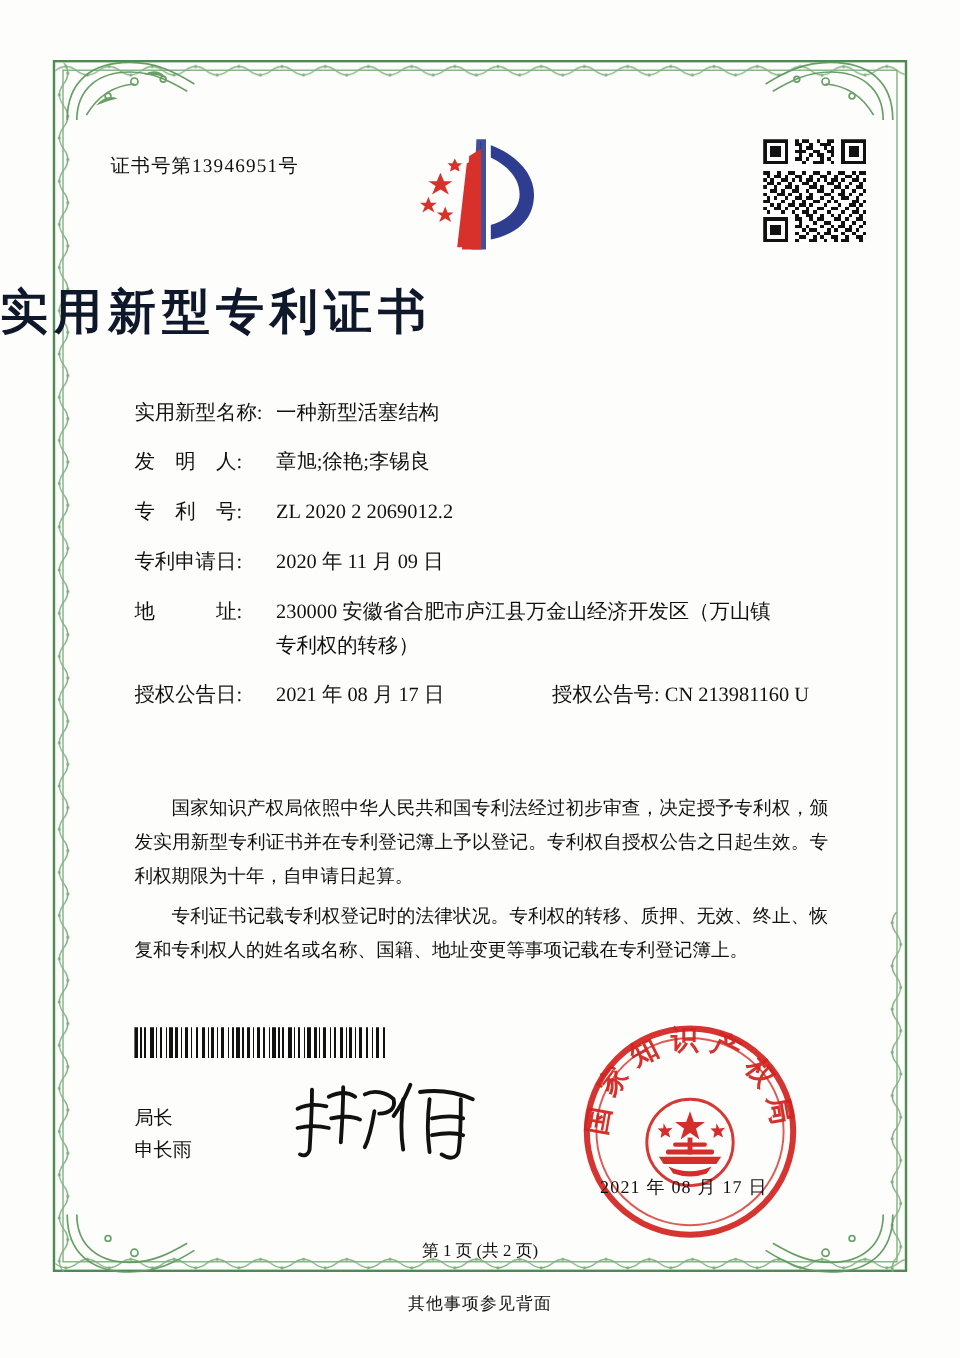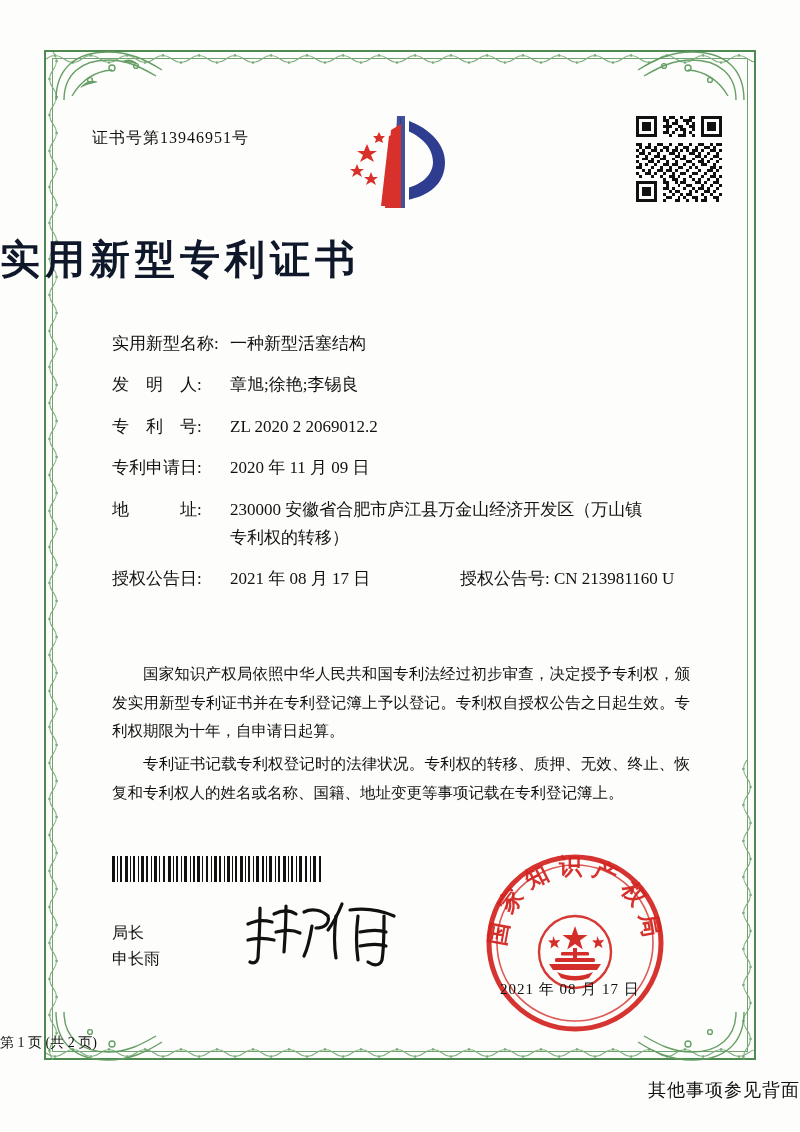--- a/index.html
+++ b/index.html
@@ -130,21 +130,21 @@
   .frow.two-col .fvalue { display: flex; }
   .frow.two-col .col-a { width: 230px; flex: 0 0 230px; }
   .inline-label { letter-spacing: 0px; margin-top: 44px; }
 
   
   .paras {
     position: absolute;
     left: 112px;
     top: 660px;
     width: 578px;
-    font-family: Liberation Sans, sans-serif;
+    font-family: Liberation Mono, monospace;
     font-size: 15.5px;
     line-height: 1.85;
     color: #111;
     text-align: justify;
   }
   .paras p {
     margin: 0 0 4px 0;
     text-indent: 31px;
   }
 
@@ -191,31 +191,32 @@
     font-size: 15px;
     color: #111;
     letter-spacing: 1px;
   }
 
   
   .page-no {
     position: absolute;
     left: 0; right: 0;
     top: 1034px;
+    text-align: center;
     font-family: "Liberation Serif", serif;
     font-size: 14px;
     color: #111;
   }
   .footnote {
     position: absolute;
     left: 0; right: 0;
     top: 1078px;
-    text-align: right;
+    text-align: center;
     font-family: Liberation Sans, sans-serif;
-    font-size: 18px;
+    font-size: 14px;
     color: #111;
     letter-spacing: 1px;
   }
 </style>
 </head>
 <body>
 
 <div class="cert-page">
 
   <div class="border-outer"></div>

